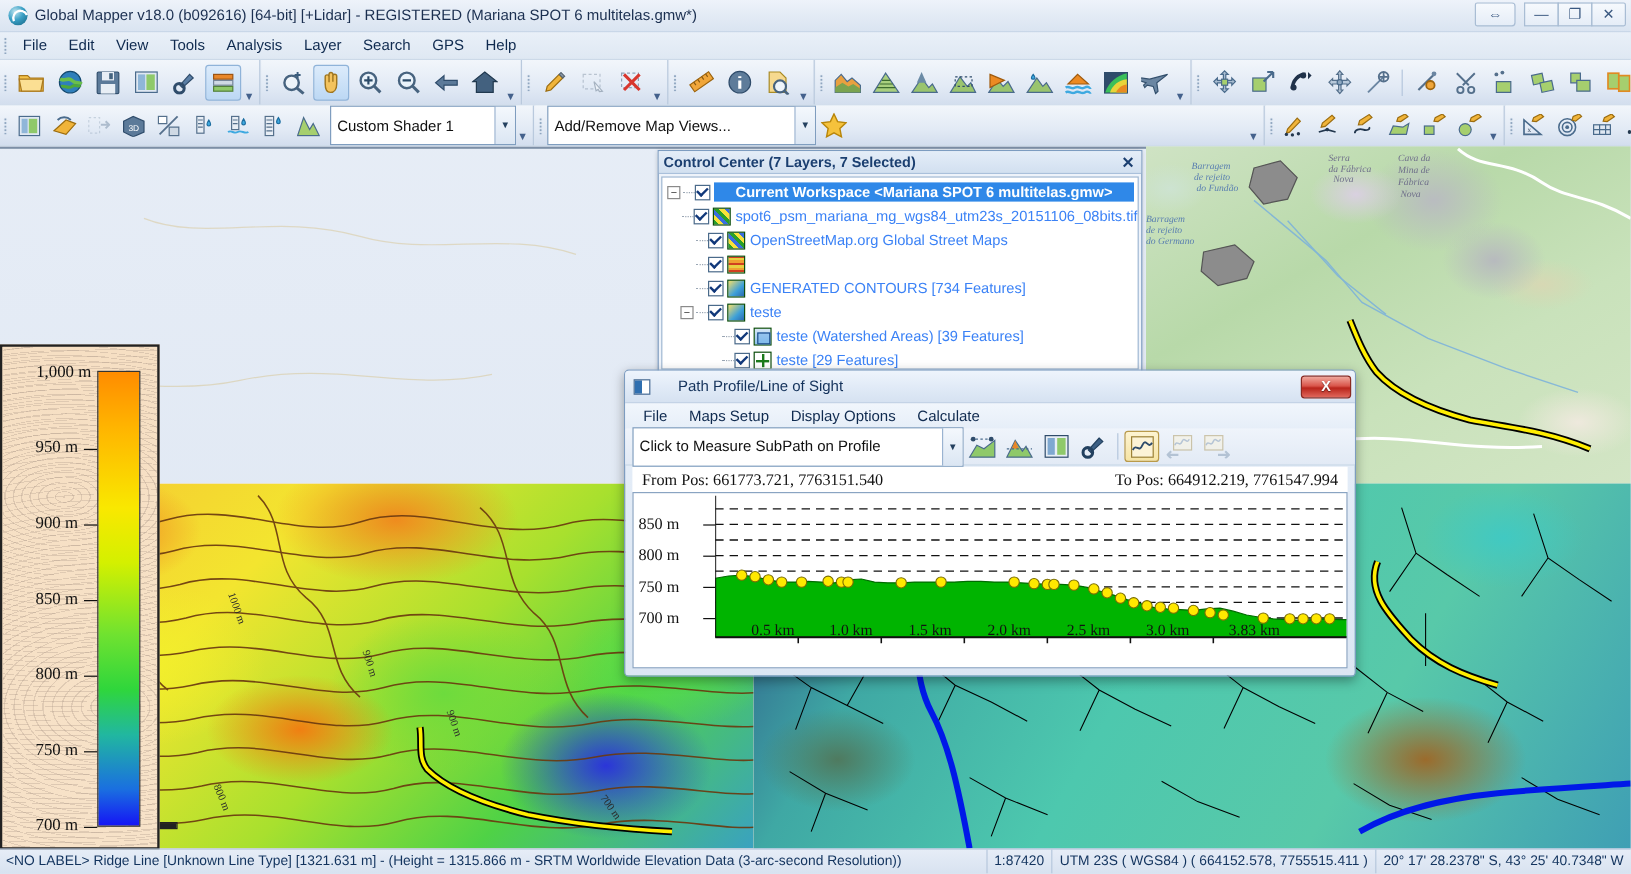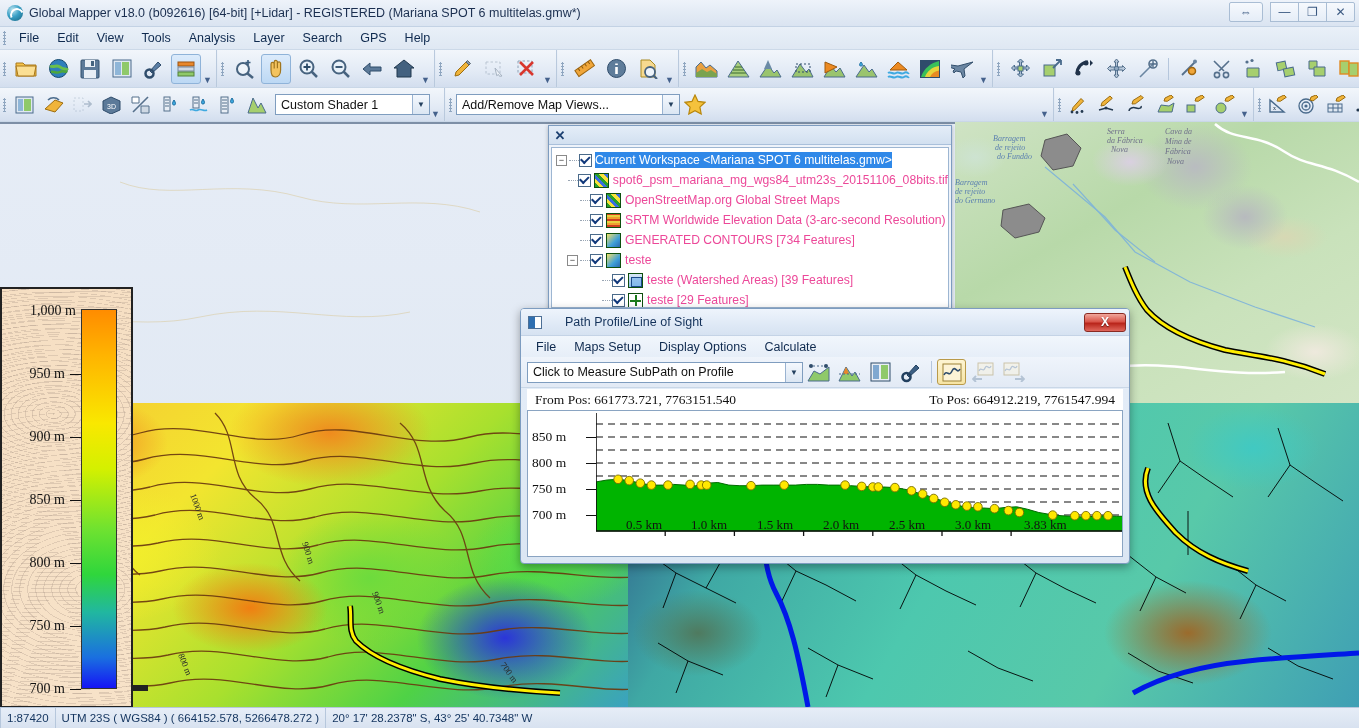--- a/index.html
+++ b/index.html
@@ -103,21 +103,21 @@
   .tbtn svg { display: block; }
   .tbtn.disabled { opacity: .38; }
   .chev {
     width: 11px; height: 26px; align-self: flex-end;
     display: flex; align-items: flex-end; justify-content: center;
     color: #44618c; font-size: 9px; padding-bottom: 2px;
   }
   .sep-v { width: 1px; height: 22px; background: #b5c6dc; margin: 0 4px; }
 
   .combo {
-    height: 21px; border: 1px solid #7f9dbf; background: #ffffff;
+    height: 33px; border: 1px solid #7f9dbf; background: #ffffff;
     display: flex; align-items: center; position: relative;
     font-size: 12.5px; color: #101010; padding-left: 5px;
   }
   .combo .cb-arrow {
     position: absolute; right: 0; top: 0; width: 17px; height: 100%;
     background: linear-gradient(to bottom, #f4f8fd 0%, #dbe6f3 100%);
     border-left: 1px solid #9ab3d1;
     display: flex; align-items: center; justify-content: center;
     color: #24405f; font-size: 8px;
   }
@@ -267,22 +267,22 @@
   }
   .licon.raster  { background: repeating-linear-gradient(45deg, #2aa02a 0 3px, #f7e23a 3px 6px, #3a6ee0 6px 9px); }
   .licon.elev    { background: repeating-linear-gradient(0deg, #d04020 0 2px, #f0a030 2px 4px, #e8d040 4px 6px); }
   .licon.vector  { background: linear-gradient(135deg, #f4e06a 0%, #3ea0d8 60%, #2a6ab0 100%); }
   .licon.area    { background: linear-gradient(180deg, #d9e8f7 0%, #8cc0ea 100%); position: relative; }
   .licon.area:after { content:""; position:absolute; left:2px; top:3px; width:9px; height:8px;
     border: 1.4px solid #1b4b8a; background: rgba(120,180,235,.6); }
   .licon.line    { background: #ffffff; position: relative; }
   .licon.line:before { content:""; position:absolute; left:1px; top:6px; width:11px; height:2px; background:#1b7a1b; }
   .licon.line:after  { content:""; position:absolute; left:6px; top:1px; width:2px; height:11px; background:#1b7a1b; }
-  .tlabel { font-size: 12.2px; color: #ec4899; }
-  .tree-row.selected .tlabel { background: #2f88e8; color: #fff; padding: 1px 0; }
+  .tlabel { font-size: 12.2px; color: #3b82f6; }
+  .tree-row.selected .tlabel { background: #2f88e8; color: #fff; padding: 1px 18px; font-weight: bold; }
 
   
   #profile-dlg {
     position: absolute; left: 520px; top: 308px; width: 610px; height: 256px;
     background: linear-gradient(to bottom, #e7eff9 0%, #dbe6f3 100%);
     border: 1px solid #7d9cc0; border-radius: 4px;
     box-shadow: 0 3px 10px rgba(0,0,0,.35);
     display: flex; flex-direction: column;
   }
   #pd-title {
@@ -971,20 +971,21 @@
         <i></i>
       </div>
     <div class="lrow" style="top:392px;">
         <span>700 m</span>
         <i></i>
       </div>
   </div>
 
   <div id="control-center">
     <div id="cc-title">
+      <div class="t">Control Center (7 Layers, 7 Selected)</div>
       <div id="cc-close">✕</div>
     </div>
     <div id="cc-tree">
 
       <div class="tree-row selected">
         <span class="expander">−</span>
         <span class="dotline"></span>
         <span class="cbx"></span>
         <span class="tlabel">Current Workspace &lt;Mariana SPOT 6 multitelas.gmw&gt;</span>
       </div>
@@ -1003,21 +1004,20 @@
         <span class="cbx"></span>
         <span class="licon raster"></span>
         <span class="tlabel">OpenStreetMap.org Global Street Maps</span>
       </div>
 
       <div class="tree-row">
         <span class="indent" style="width:24px"></span>
         <span class="dotline"></span>
         <span class="cbx"></span>
         <span class="licon elev"></span>
-        <span class="tlabel">SRTM Worldwide Elevation Data (3-arc-second Resolution)</span>
       </div>
 
       <div class="tree-row">
         <span class="indent" style="width:24px"></span>
         <span class="dotline"></span>
         <span class="cbx"></span>
         <span class="licon vector"></span>
         <span class="tlabel">GENERATED CONTOURS [734 Features]</span>
       </div>
 
@@ -1201,18 +1201,19 @@
       <div class="xl" style="left:163px; top:106px;">1.0 km</div>
       <div class="xl" style="left:229px; top:106px;">1.5 km</div>
       <div class="xl" style="left:295px; top:106px;">2.0 km</div>
       <div class="xl" style="left:361px; top:106px;">2.5 km</div>
       <div class="xl" style="left:427px; top:106px;">3.0 km</div>
       <div class="xl" style="left:496px; top:106px;">3.83 km</div>
     </div>
   </div>
 
   <div id="statusbar">
+    <div id="sb-main">&lt;NO LABEL&gt; Ridge Line [Unknown Line Type] [1321.631 m] - (Height = 1315.866 m - SRTM Worldwide Elevation Data (3-arc-second Resolution))</div>
     <div class="sb-cell">1:87420</div>
-    <div class="sb-cell">UTM 23S ( WGS84 ) ( 664152.578, 5266478.272 )</div>
+    <div class="sb-cell">UTM 23S ( WGS84 ) ( 664152.578, 7755515.411 )</div>
     <div class="sb-cell">20° 17' 28.2378" S, 43° 25' 40.7348" W</div>
   </div>
 
 </div>
 
 </body></html>

